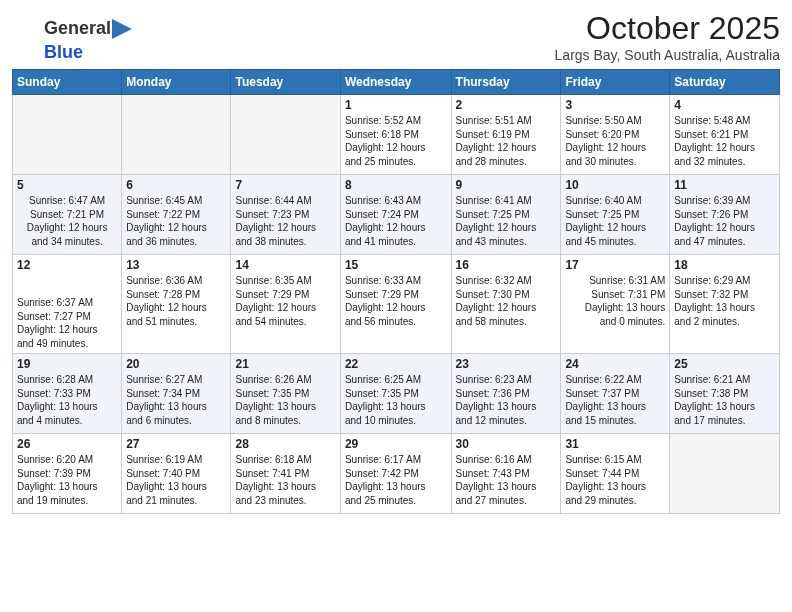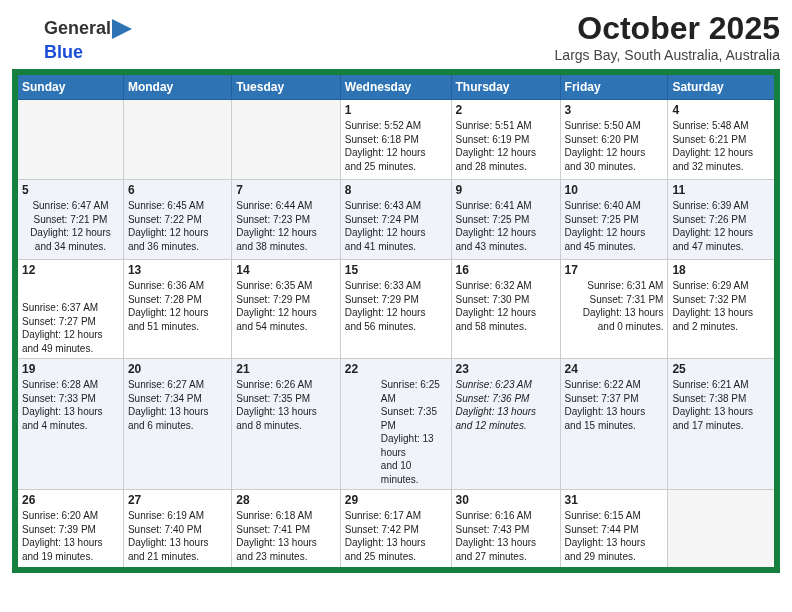--- a/index.html
+++ b/index.html
@@ -37,31 +37,31 @@
     .logo-icon {
       width: 20px;
       height: 28px;
       margin-left: 1px;
     }
     .title-block {
       text-align: right;
     }
     .month-title {
       font-size: 32px;
-      font-weight: bold;
+      font-weight: normal;
       color: #222;
     }
     .location {
       font-size: 14px;
       color: #444;
     }
     .calendar {
       width: 100%;
       border-collapse: collapse;
-      border: 6px solid #15803d;
+      border: 1px solid #15803d;
     }
     .calendar th {
       background: #2e74b5;
       color: #fff;
       font-size: 12px;
       font-weight: bold;
       padding: 5px 4px;
       text-align: left;
       border: 1px solid #2360a0;
     }
@@ -284,28 +284,28 @@
           </td>
           <td>
             <span class="day-num">21</span>
             <div class="day-info" style="white-space: pre-line;">Sunrise: 6:26 AM
 Sunset: 7:35 PM
 Daylight: 13 hours
 and 8 minutes.</div>
           </td>
           <td>
             <span class="day-num">22</span>
-            <div class="day-info" style="white-space: pre-line; margin-left: 36px;">Sunrise: 6:25 AM
+            <div class="day-info" style="white-space: pre-line;">Sunrise: 6:25 AM
 Sunset: 7:35 PM
 Daylight: 13 hours
 and 10 minutes.</div>
           </td>
           <td>
             <span class="day-num">23</span>
-            <div class="day-info" style="white-space: pre-line; font-style: italic;">Sunrise: 6:23 AM
+            <div class="day-info" style="white-space: pre-line;">Sunrise: 6:23 AM
 Sunset: 7:36 PM
 Daylight: 13 hours
 and 12 minutes.</div>
           </td>
           <td>
             <span class="day-num">24</span>
             <div class="day-info" style="white-space: pre-line;">Sunrise: 6:22 AM
 Sunset: 7:37 PM
 Daylight: 13 hours
 and 15 minutes.</div>

